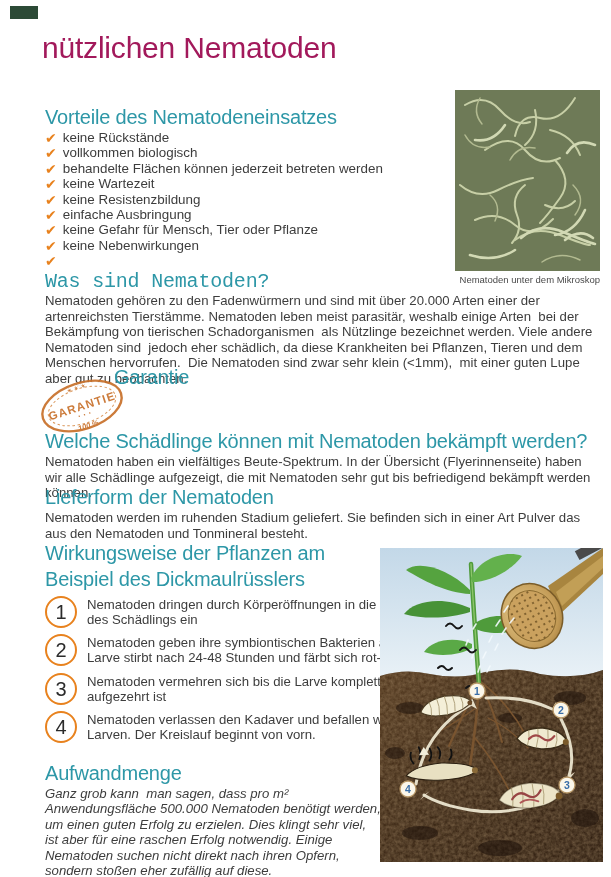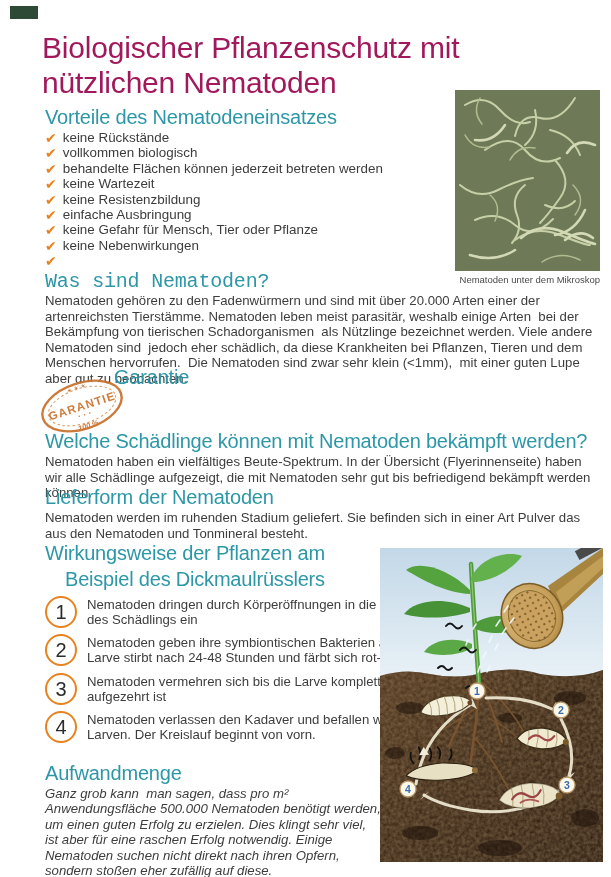--- a/index.html
+++ b/index.html
@@ -34,21 +34,20 @@
   .cycle-fig{position:absolute;left:380px;top:548px;width:223px;height:314px;}
 </style>
 </head>
 <body>
 
 <div class="page">
 
   <div class="corner-mark"></div>
 
   <div class="doc-title">
-    <div>Biologischer Pflanzenschutz mit</div>
     <div>nützlichen Nematoden</div>
   </div>
 
   <h2 class="sec" style="left:45px;top:106px;">Vorteile des Nematodeneinsatzes</h2>
   <ul class="checklist">
     <li>
         <span class="check">✔</span>
         <span>keine Rückstände</span>
       </li>
     <li>
@@ -140,21 +139,21 @@
   <h2 class="sec garantie-heading">Garantie</h2>
 
   <h2 class="sec" style="left:45px;top:430px;">Welche Schädlinge können mit Nematoden bekämpft werden?</h2>
   <p class="body-text" style="left:45px;top:454px;width:555px;margin:0;">Nematoden haben ein vielfältiges Beute-Spektrum. In der Übersicht (Flyerinnenseite) haben wir alle Schädlinge aufgezeigt, die mit Nematoden sehr gut bis befriedigend bekämpft werden können.</p>
 
   <h2 class="sec" style="left:45px;top:486px;">Lieferform der Nematoden</h2>
   <p class="body-text" style="left:45px;top:510px;width:560px;margin:0;">Nematoden werden im ruhenden Stadium geliefert. Sie befinden sich in einer Art Pulver das aus den Nematoden und Tonmineral besteht.</p>
 
   <h2 class="sec" style="left:45px;top:540px;line-height:26px;">
     <span style="display:block;">Wirkungsweise der Pflanzen am</span>
-    <span style="display:block;text-align:right;">Beispiel des Dickmaulrüsslers</span>
+    <span style="display:block;">Beispiel des Dickmaulrüsslers</span>
   </h2>
 
   <div class="step" style="top:596px;">
     <div class="step-circle">1</div>
     <div class="step-text">Nematoden dringen durch Körperöffnungen in die Larve des Schädlings ein</div>
   </div>
   <div class="step" style="top:634px;">
     <div class="step-circle">2</div>
     <div class="step-text">Nematoden geben ihre symbiontischen Bakterien ab. Larve stirbt nach 24-48 Stunden und färbt sich rot-braun.</div>
   </div>

